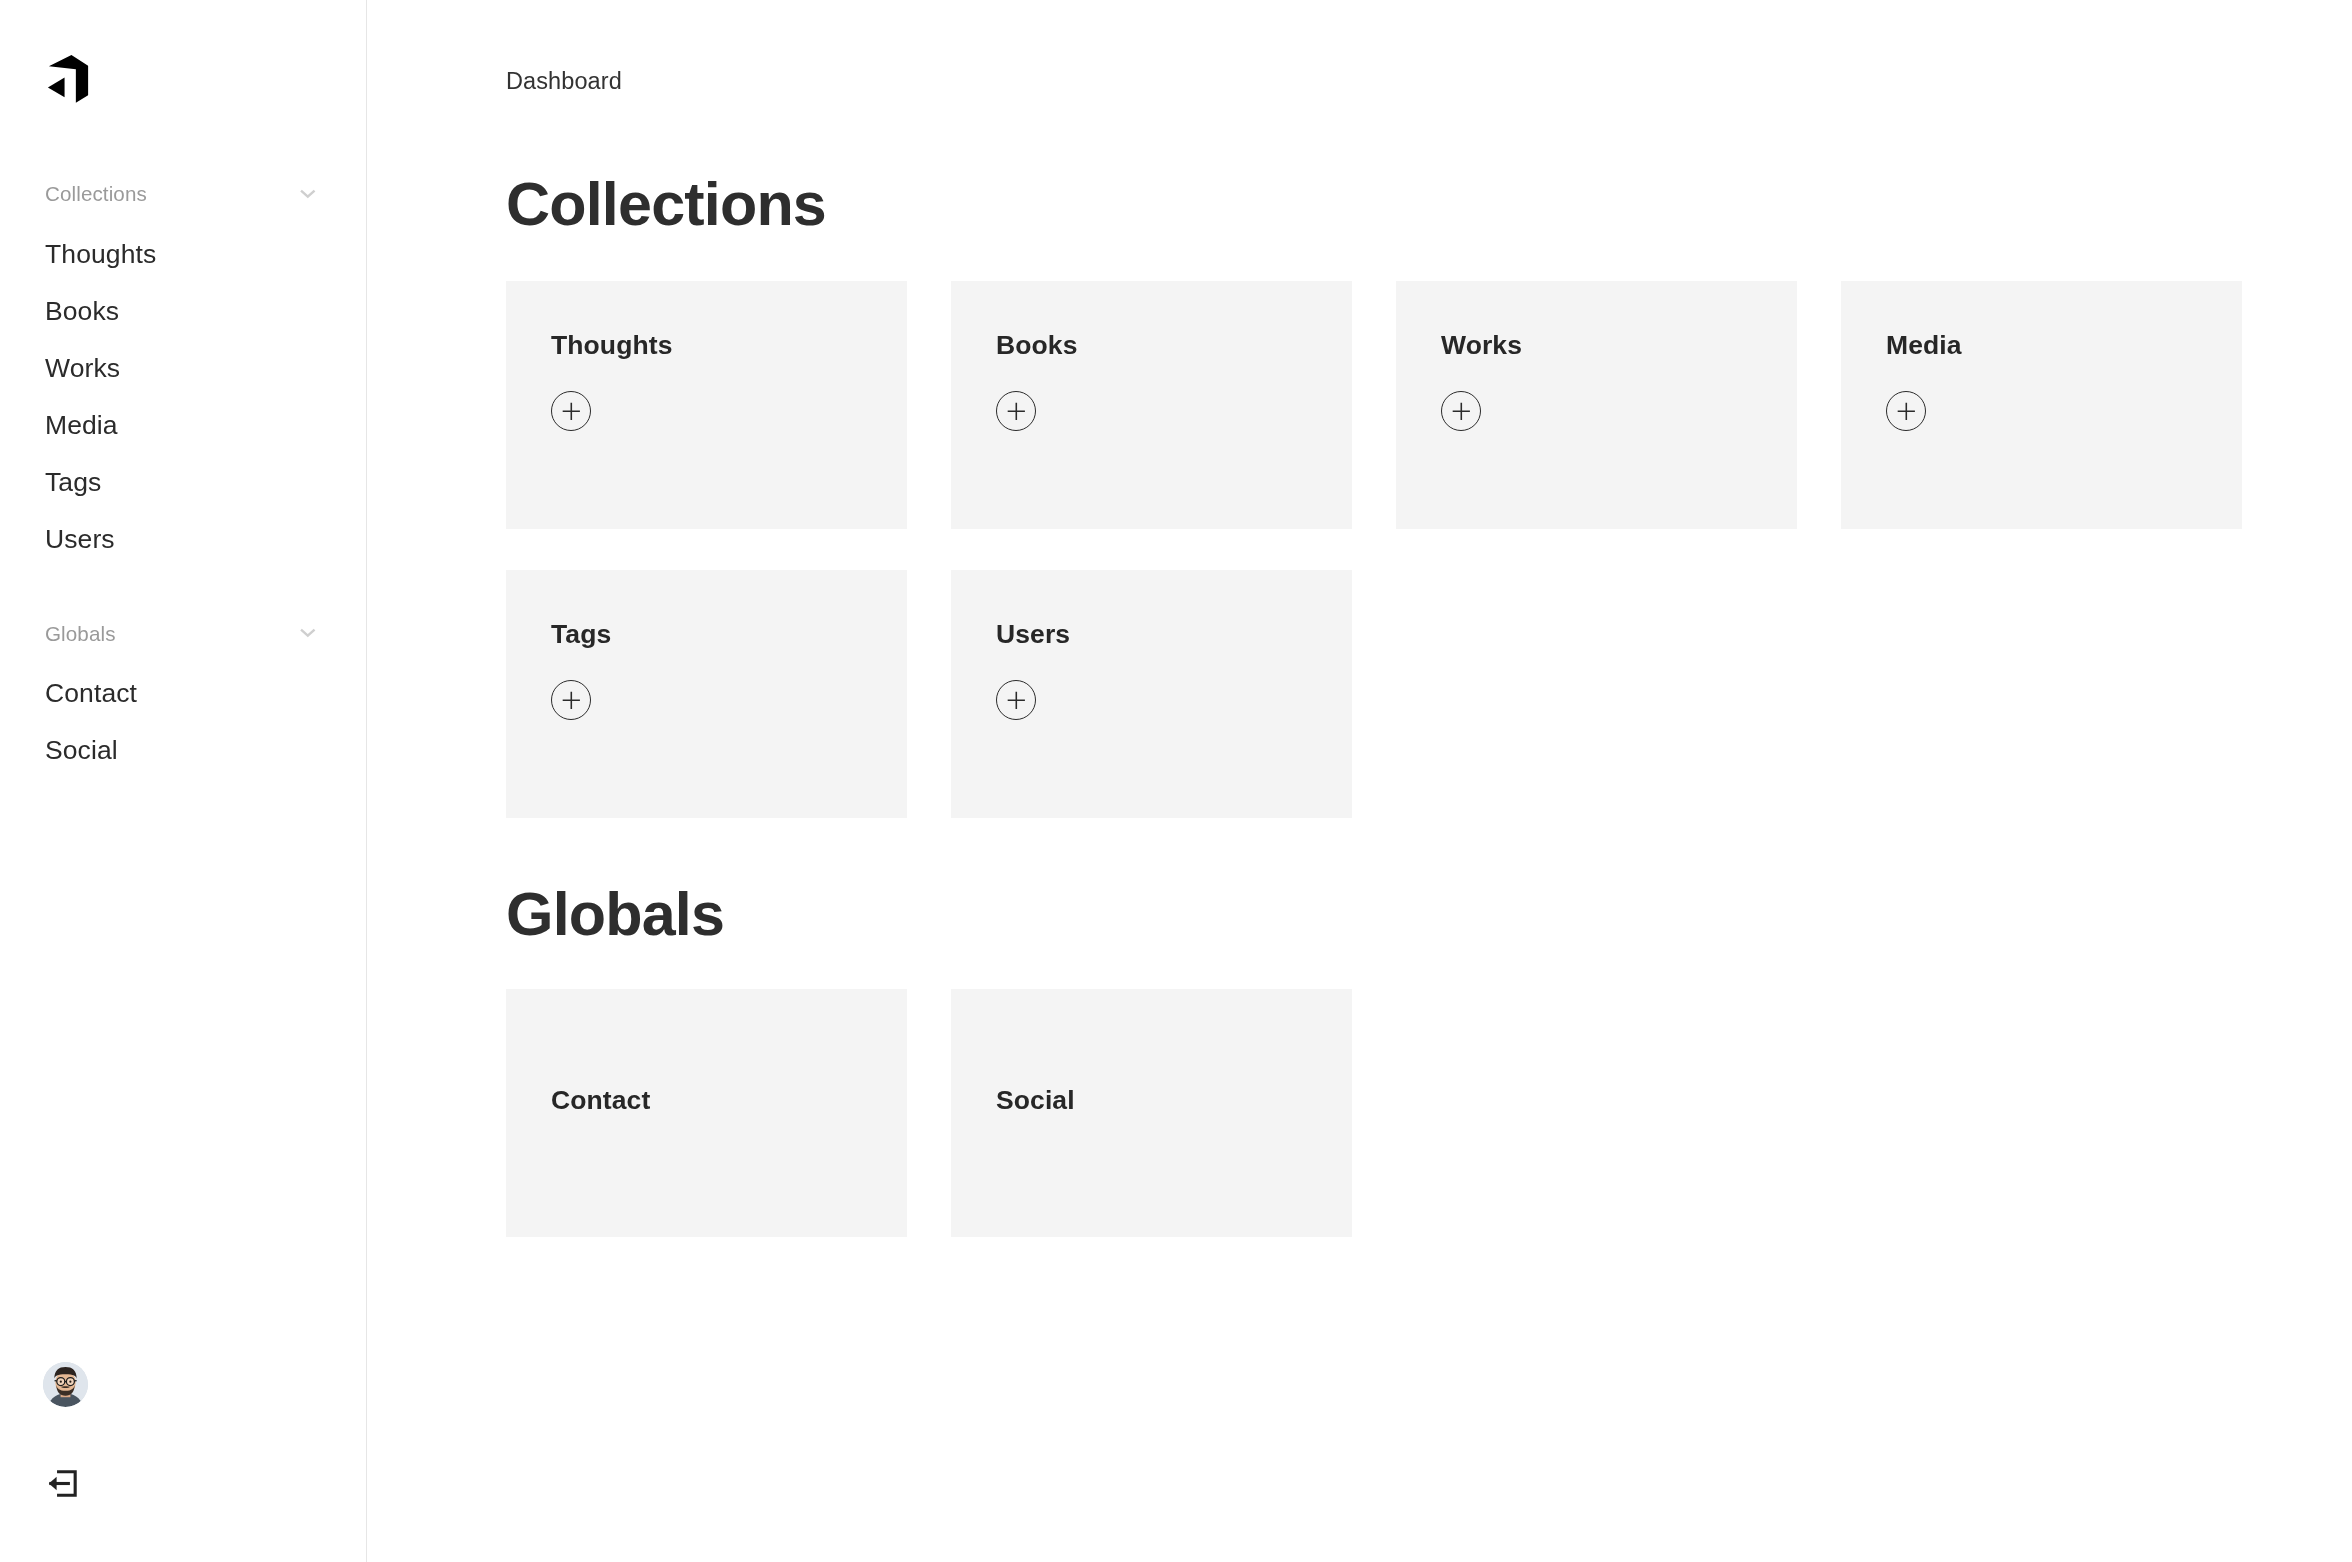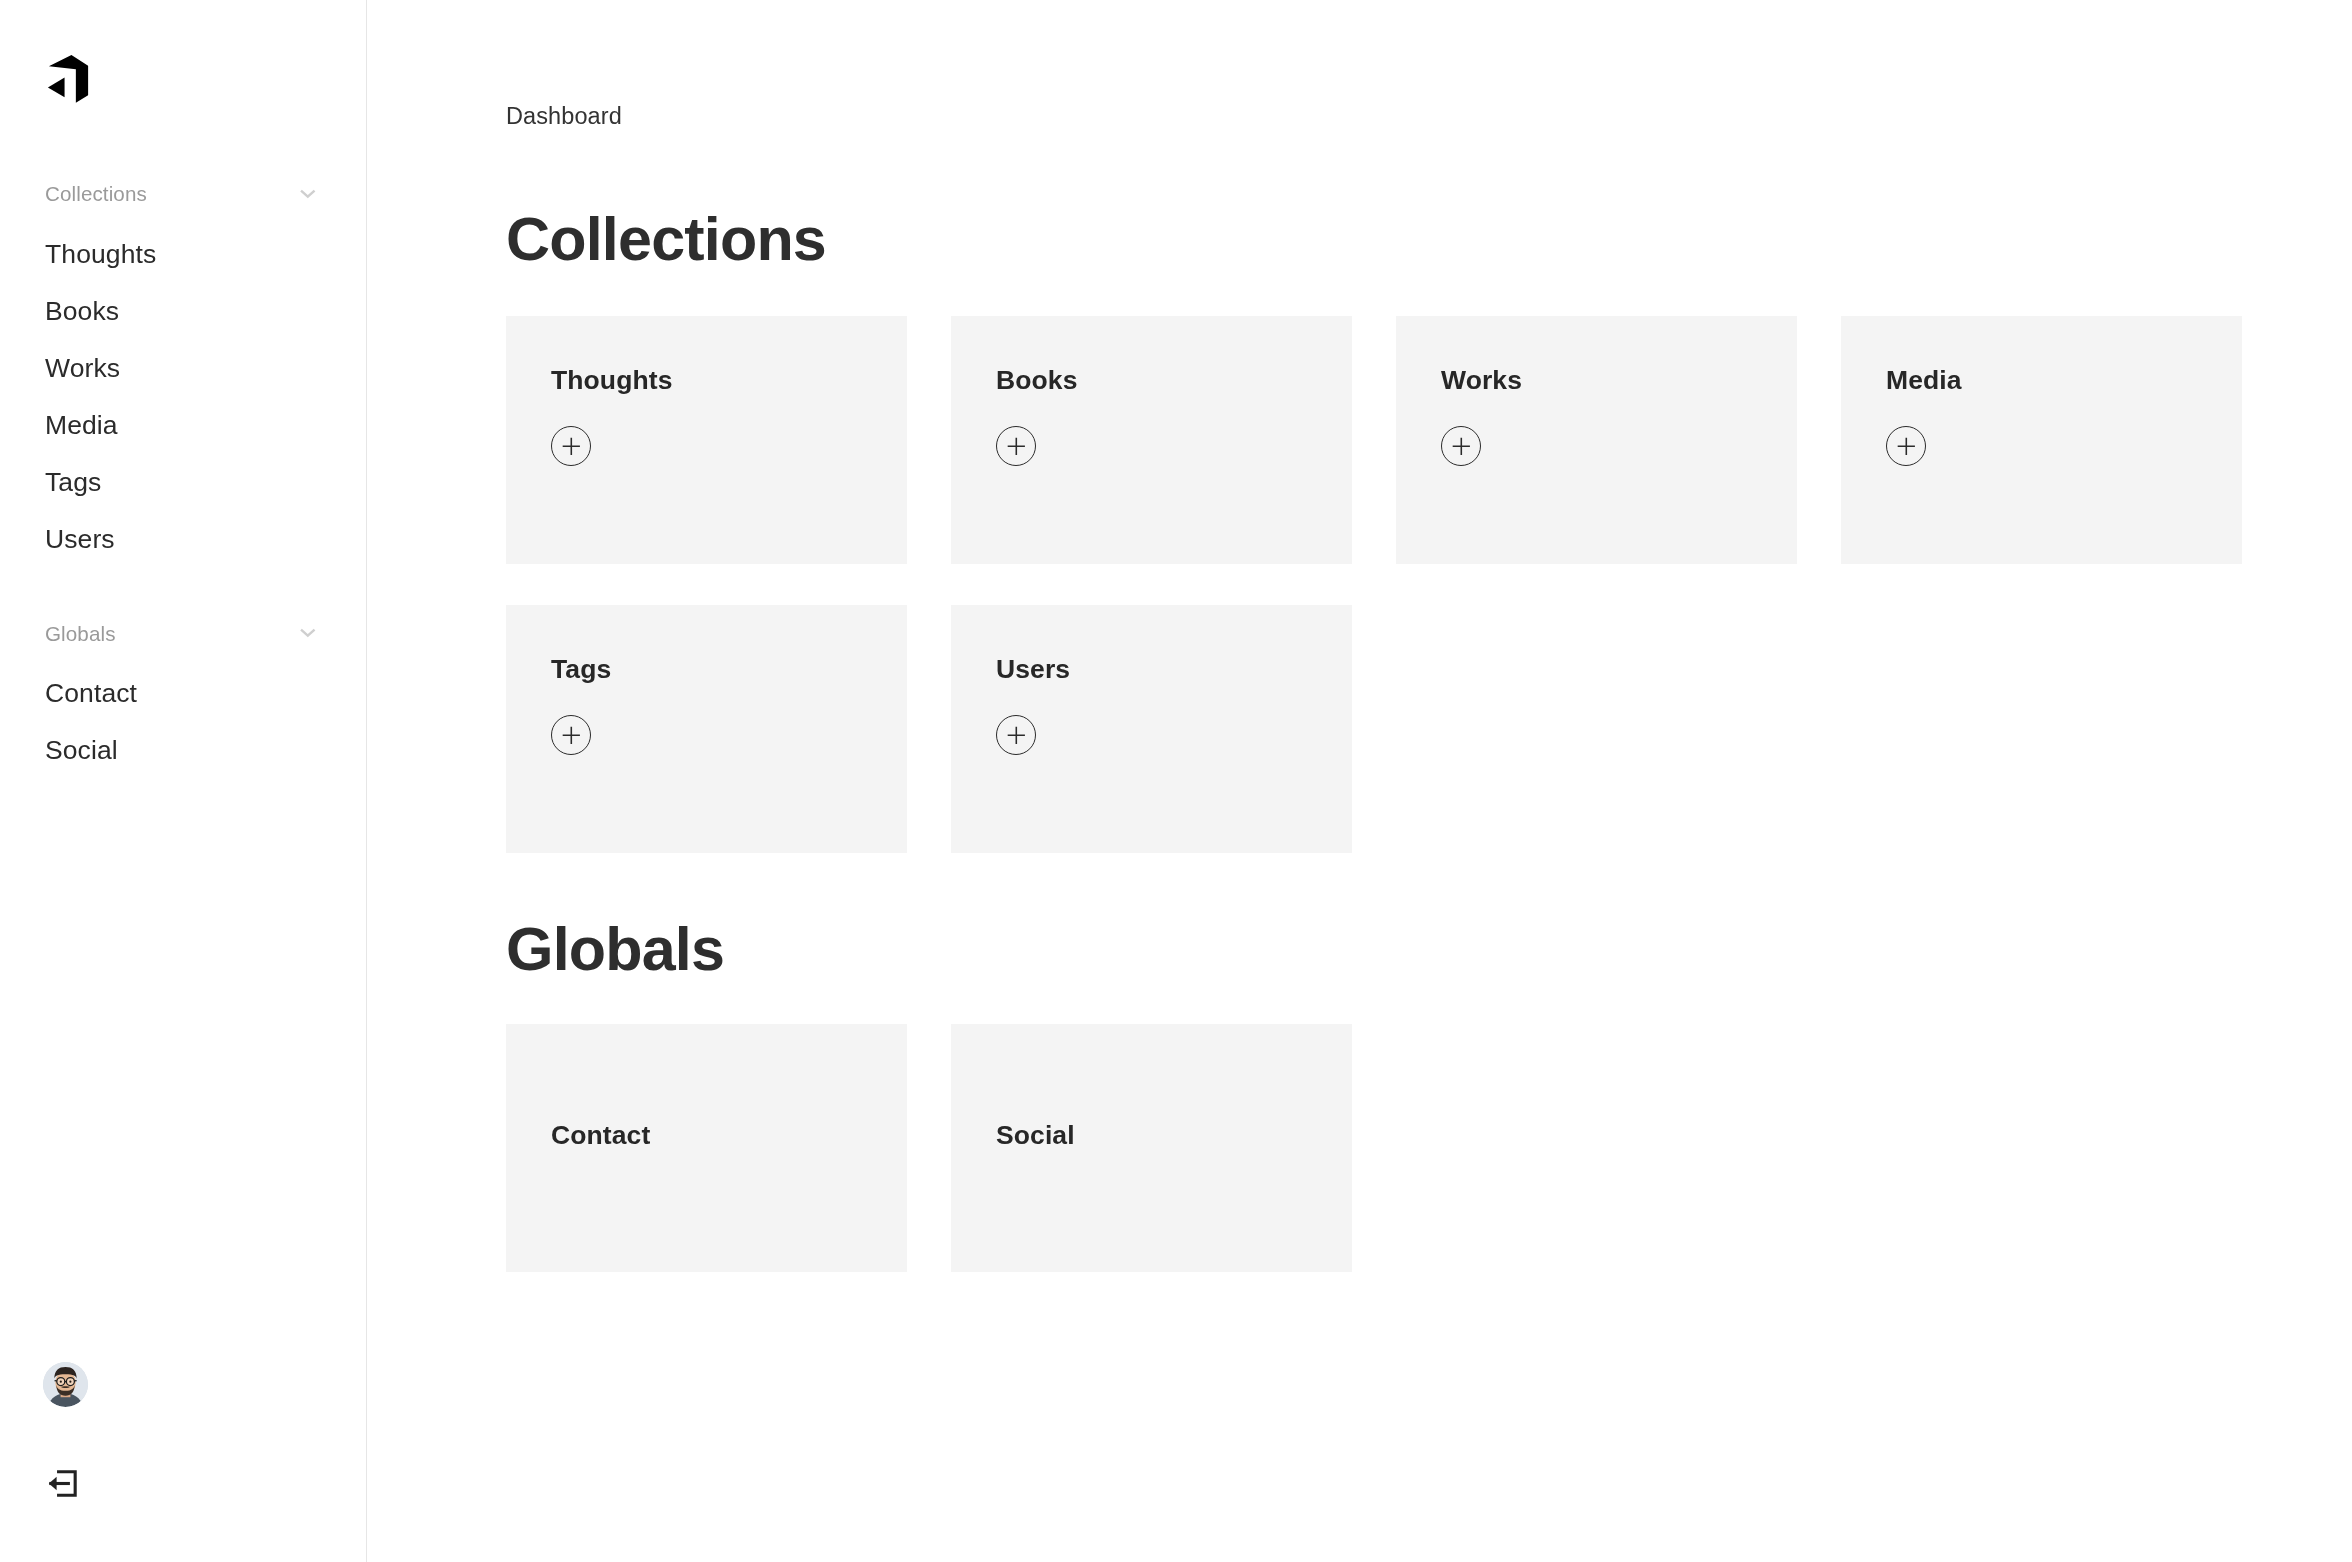--- a/index.html
+++ b/index.html
@@ -88,21 +88,21 @@
     background: none;
     border: none;
     padding: 0;
     cursor: pointer;
   }
 
   
   .main {
     flex: 1 1 auto;
     height: 1562px;
-    padding: 102px 108px 0 139px;
+    padding: 67px 108px 0 139px;
     overflow: hidden;
   }
   .breadcrumb {
     font-size: 23.5px;
     color: #333333;
     line-height: 1.2;
     letter-spacing: 0.1px;
   }
   .section-title {
     font-size: 61px;

